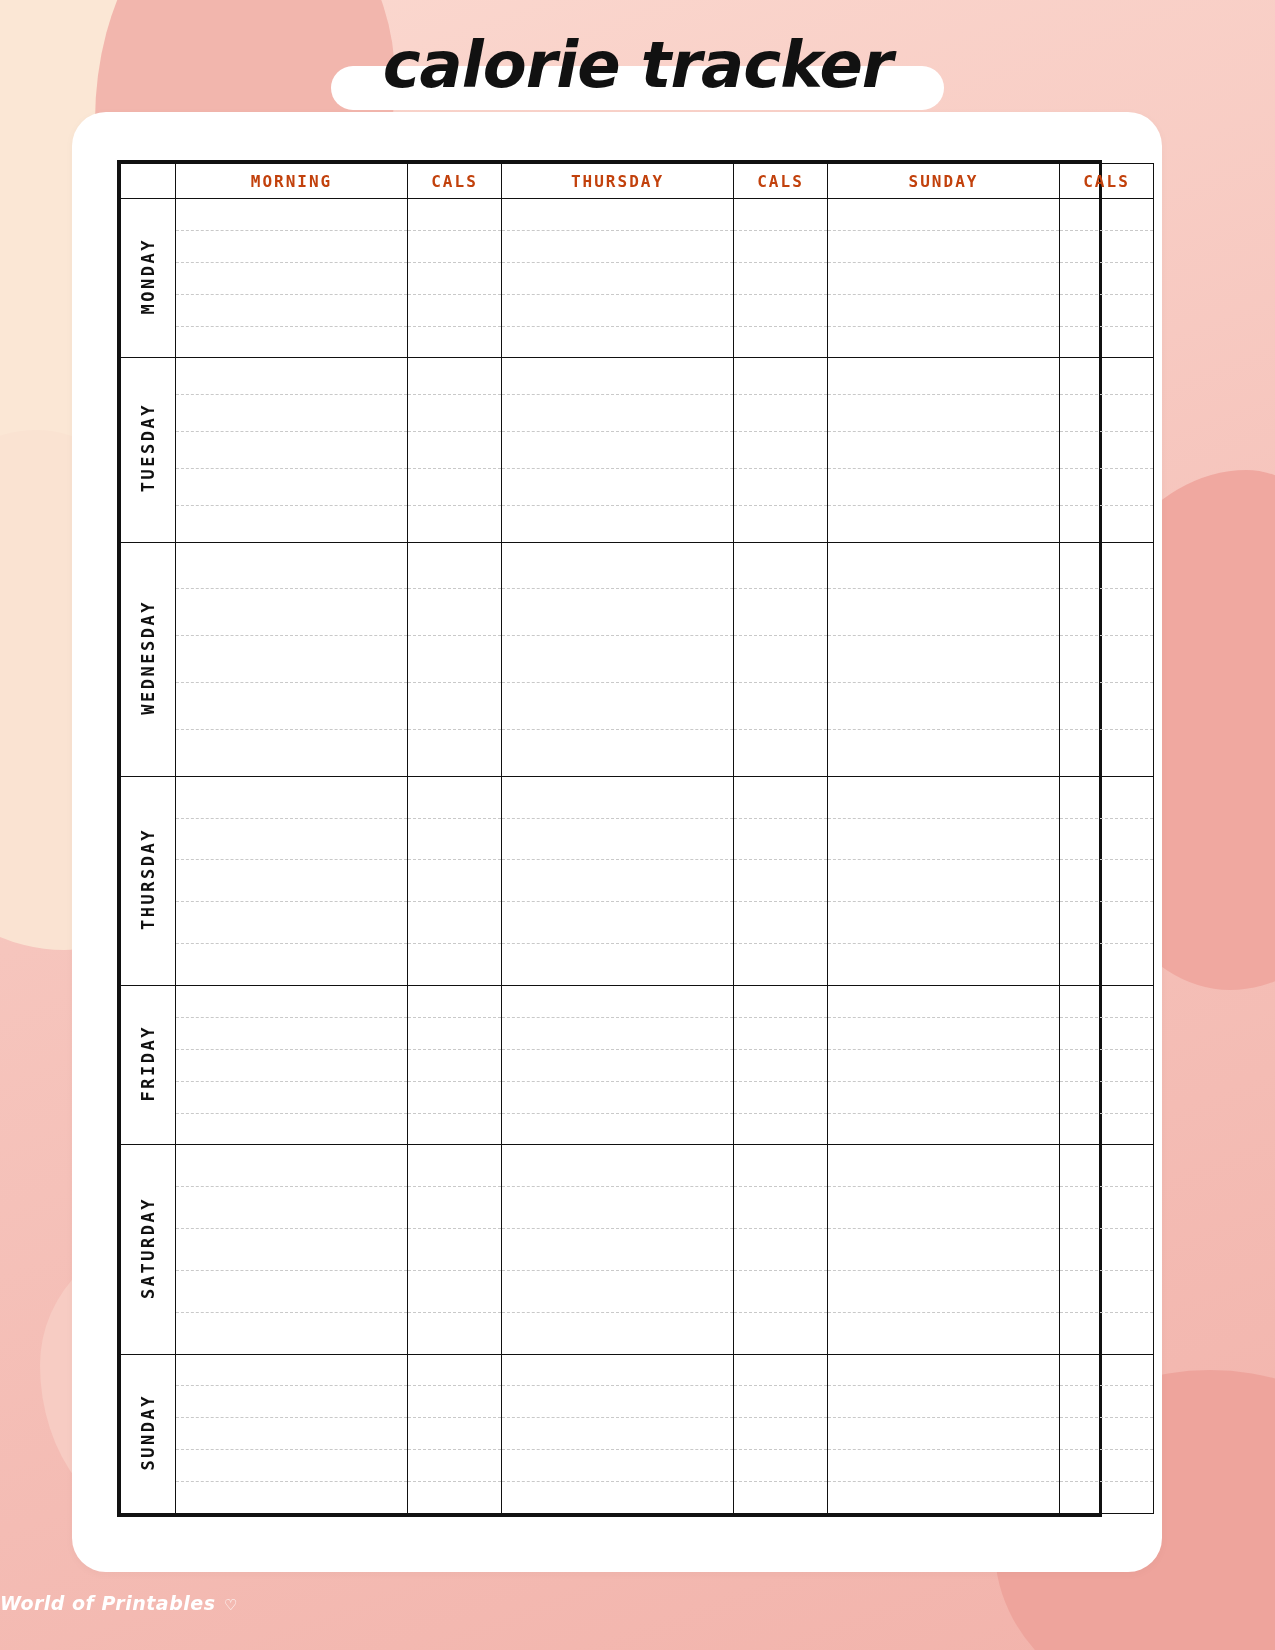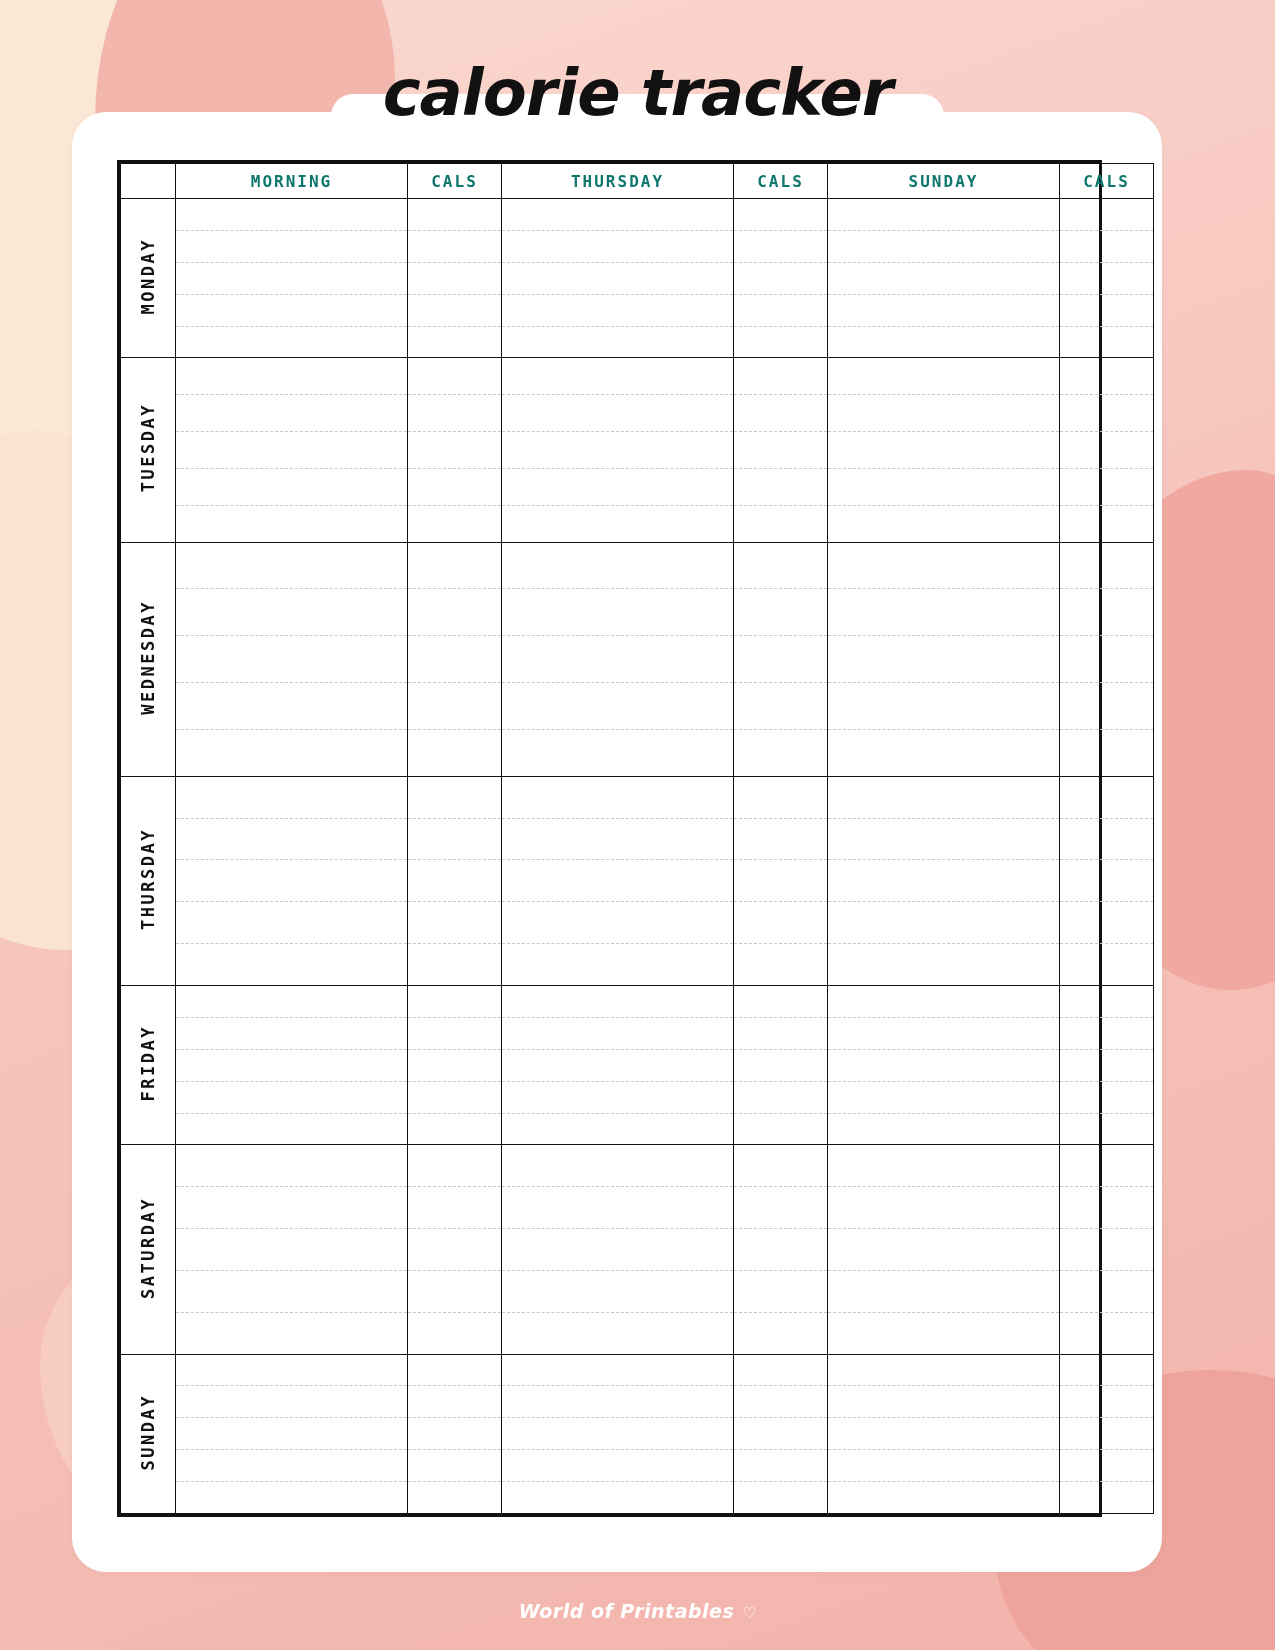--- a/index.html
+++ b/index.html
@@ -80,21 +80,20 @@
   }
 
   
   .title-wrap {
     position: absolute;
     left: 0;
     top: 28px;
     width: 100%;
     text-align: center;
     z-index: 5;
-    margin-top: 28px;
   }
   .title-pill {
     display: inline-block;
     position: relative;
     padding: 4px 52px 10px;
   }
   .title-pill::before {
     content: "";
     position: absolute;
     left: 0;
@@ -137,21 +136,21 @@
     border: 1.5px solid #111;
     padding: 0;
     margin: 0;
   }
   table.tracker th {
     height: 34px;
     font-family: "DejaVu Sans Mono", monospace;
     font-size: 16px;
     font-weight: bold;
     letter-spacing: 2px;
-    color: #0f766e;
+    color: #c2410c;
     text-align: center;
     vertical-align: middle;
   }
   th.corner {
     border-top: none;
     border-left: none;
   }
   
   col.c-day   { width: 55px; }
   col.c-meal  { width: 232px; }
@@ -189,23 +188,23 @@
     border-bottom: 1px dashed #c9c9c9;
   }
   .lines .ln:last-child {
     border-bottom: none;
   }
 
   
   .footer {
     position: absolute;
     left: 0;
-    bottom: 28px;
+    bottom: 36px;
     width: 100%;
-    text-align: center;
+    text-align: left;
   }
   .footer-text {
     font-family: "DejaVu Sans", sans-serif;
     font-style: italic;
     font-weight: bold;
     font-size: 19px;
     color: #ffffff;
     letter-spacing: 0.5px;
   }
   .heart {

